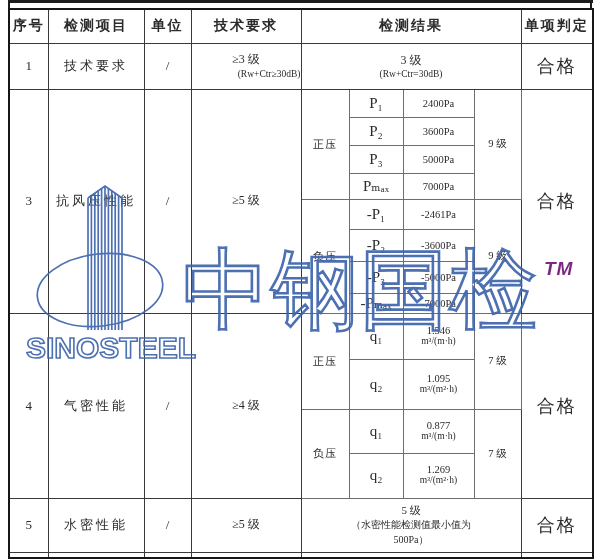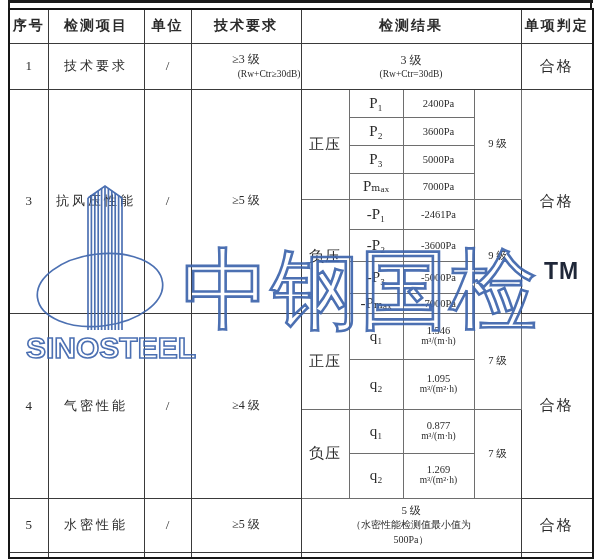--- a/index.html
+++ b/index.html
@@ -19,27 +19,27 @@
   }
   table.report td, table.report th{
     border:1px solid #3a3a3a;text-align:center;vertical-align:middle;
     padding:0;overflow:hidden;color:#2b2b2b;
   }
   table.report{border:2px solid #161616;}
   th{font-size:14px;font-weight:bold;letter-spacing:2px;color:#1d1d1d;margin-left:32px;}
   .item{font-size:13px;letter-spacing:3px;}
   .seq{font-size:13px;}
   .unit{font-size:13px;color:#3a3a3a;}
-  .verdict{font-size:15px;letter-spacing:2px;margin-left:36px;}
+  .verdict{font-size:18px;letter-spacing:2px;margin-left:36px;}
   .req{font-size:12px;color:#86868e;line-height:1.3;margin-left:47px;}
   .req .note{font-size:9.5px;text-align:right;}
   .res-main{font-size:12px;color:#7a7a85;line-height:1.35;}
   .res-main .note{font-size:9.5px;}
   .sub{border-color:#6e6e6e !important;}
-  .pm-label{font-size:15px;color:#4a4a54;letter-spacing:1px;margin-left:44px;}
+  .pm-label{font-size:11px;color:#4a4a54;letter-spacing:1px;margin-left:44px;}
   .plabel{font-size:15px;color:#4a4a54;}
   .pval{font-size:10.5px;color:#5c5c66;}
   .pval .u{font-size:9.5px;display:block;line-height:1.2;}
   .rating{font-size:10.5px;color:#4a4a54;}
   .waternote{font-size:11px;color:#6e6e78;line-height:1.45;}
   .waternote .small{font-size:10px;display:block;}
 
   
   .watermark{position:absolute;left:0;top:0;width:600px;height:559px;pointer-events:none;opacity:.93;z-index:6;}
   .wm-logo{position:absolute;left:30px;top:178px;}
@@ -51,21 +51,21 @@
   }
   .wm-cn{
     position:absolute;left:182px;top:242px;width:400px;
     font-family:"Liberation Sans","DejaVu Sans",sans-serif;
     font-size:88px;font-weight:normal;line-height:1.1;letter-spacing:1px;white-space:nowrap;
     color:transparent;-webkit-text-stroke:2.6px #3f66ad;
   }
   .wm-tm{
     position:absolute;left:544px;top:258px;
     font-family:"Liberation Sans","DejaVu Sans",sans-serif;
-    font-size:23px;font-weight:bold;color:#0f172a;letter-spacing:1px;
+    font-size:19px;font-weight:bold;color:#701a75;letter-spacing:1px;font-style:italic;
   }
 </style>
 </head>
 <body>
 
 <div class="top-rule"></div>
 <div class="top-stub l"></div>
 <div class="top-stub r"></div>
 
 <table class="report">

